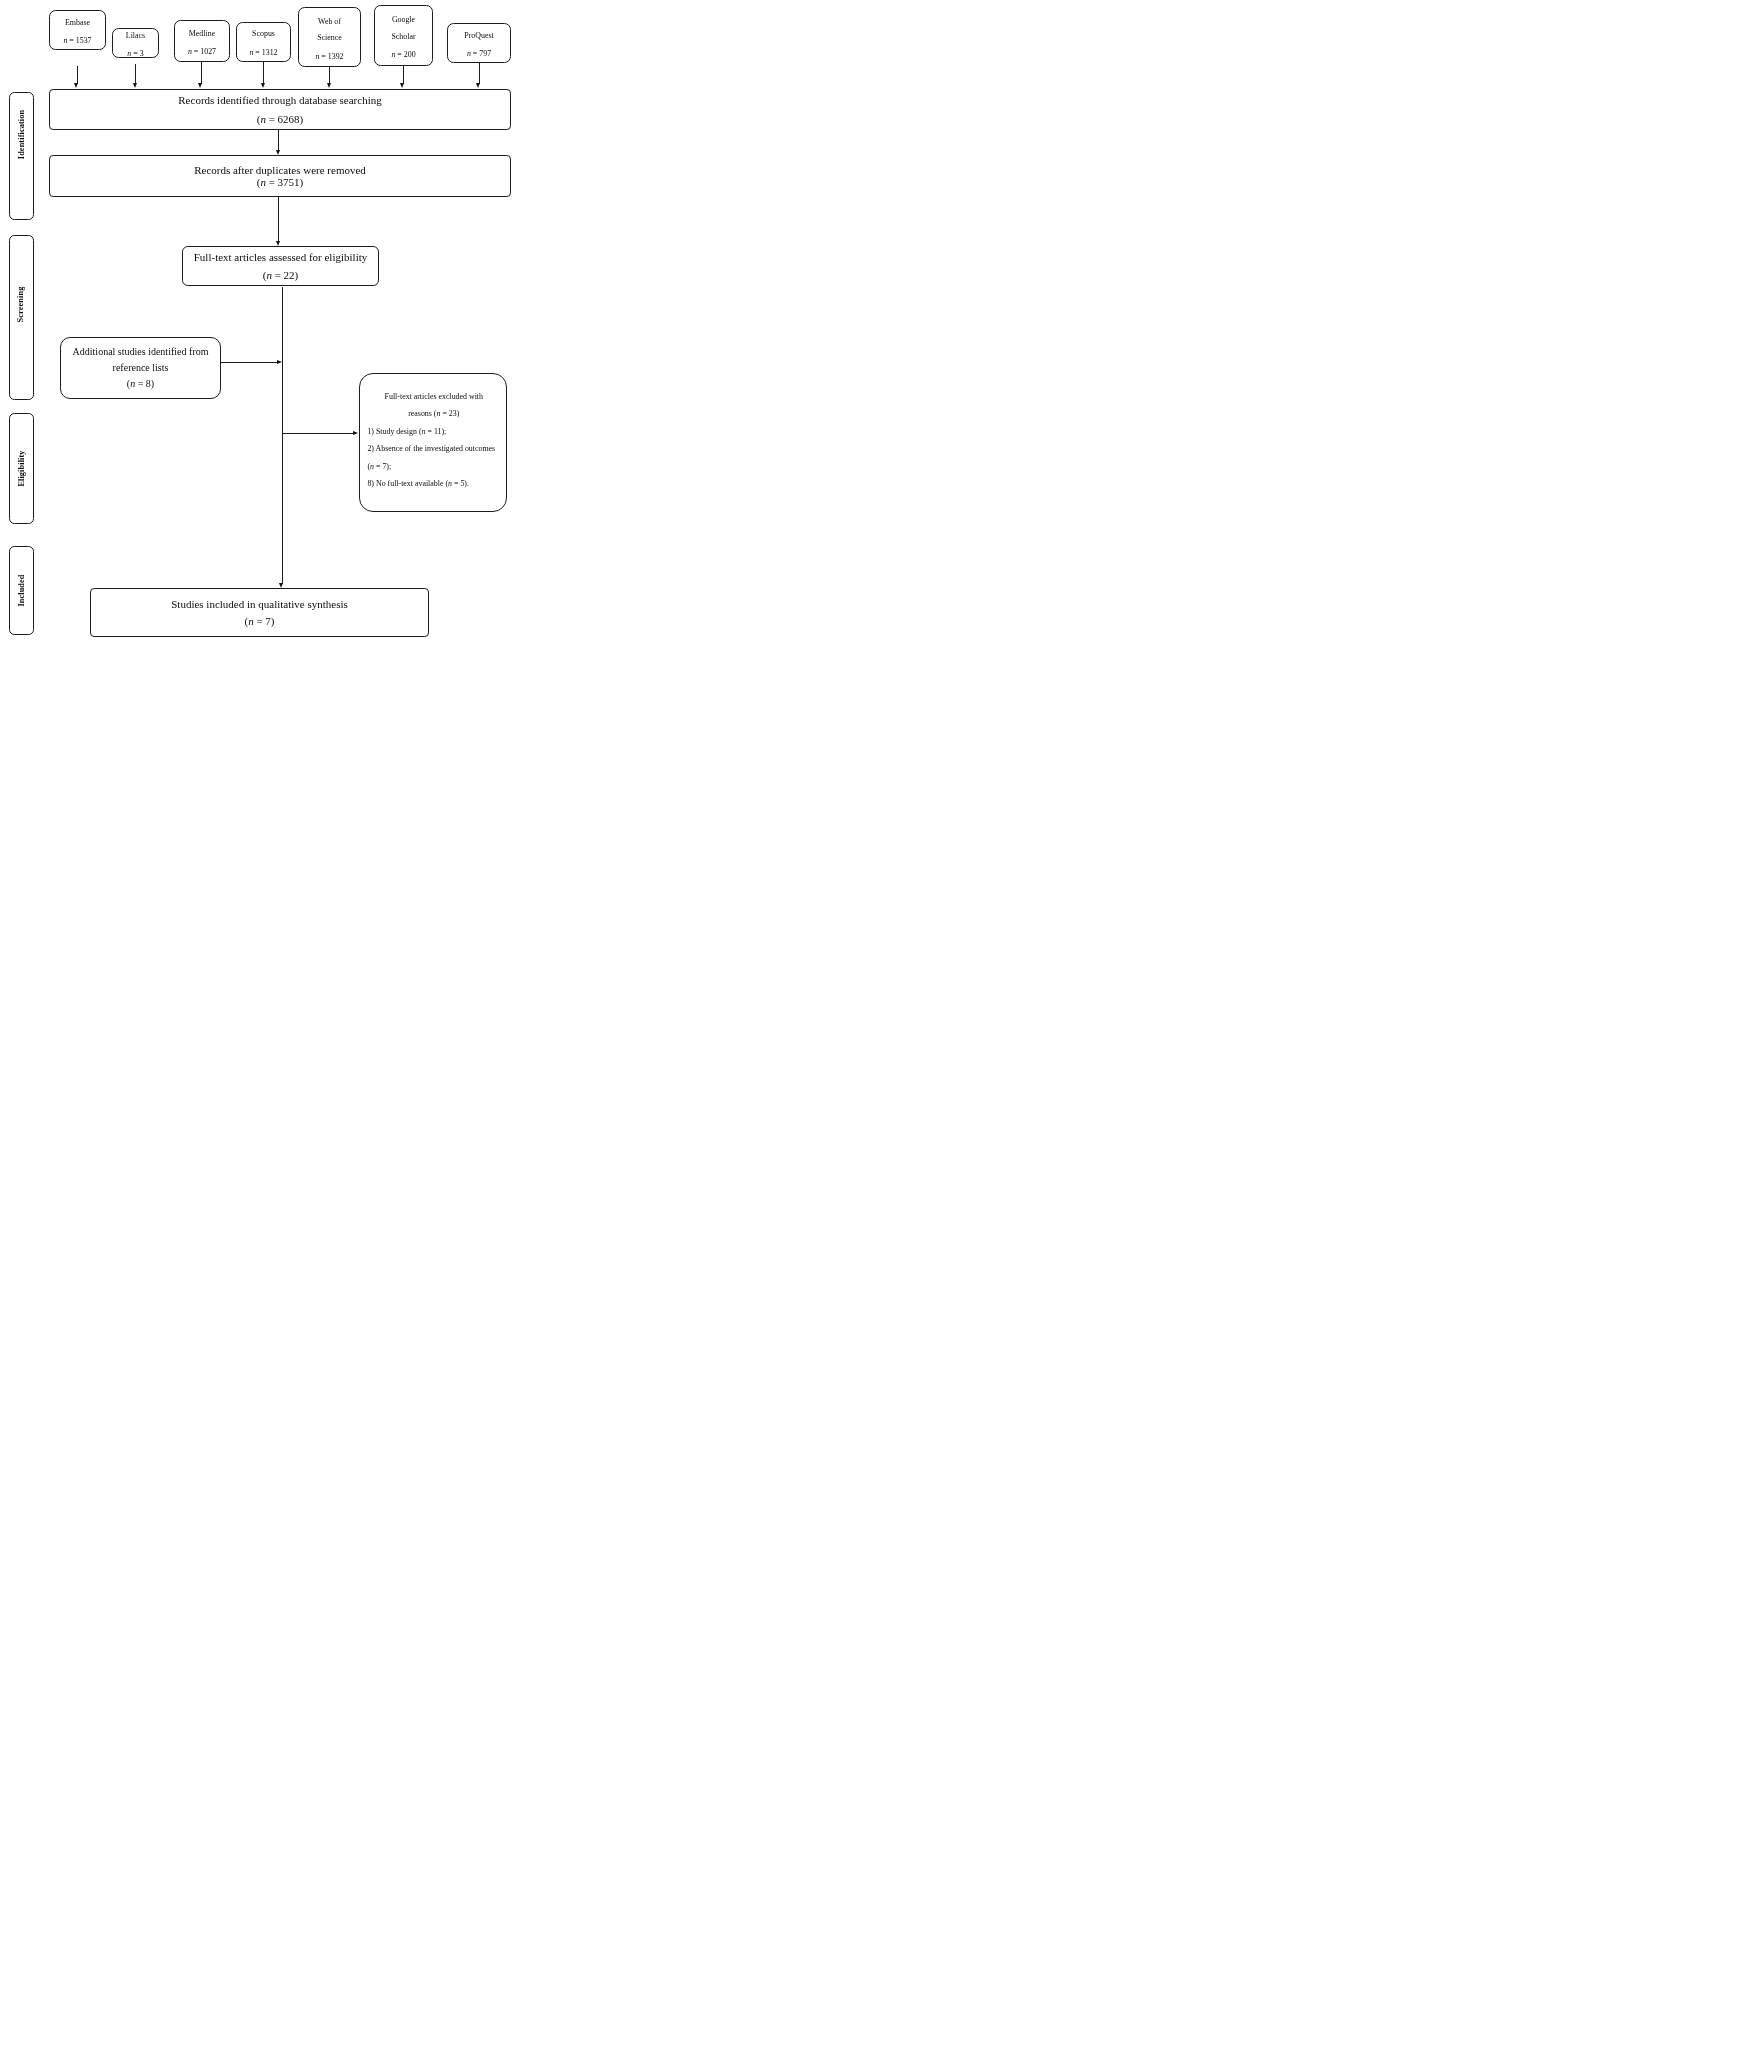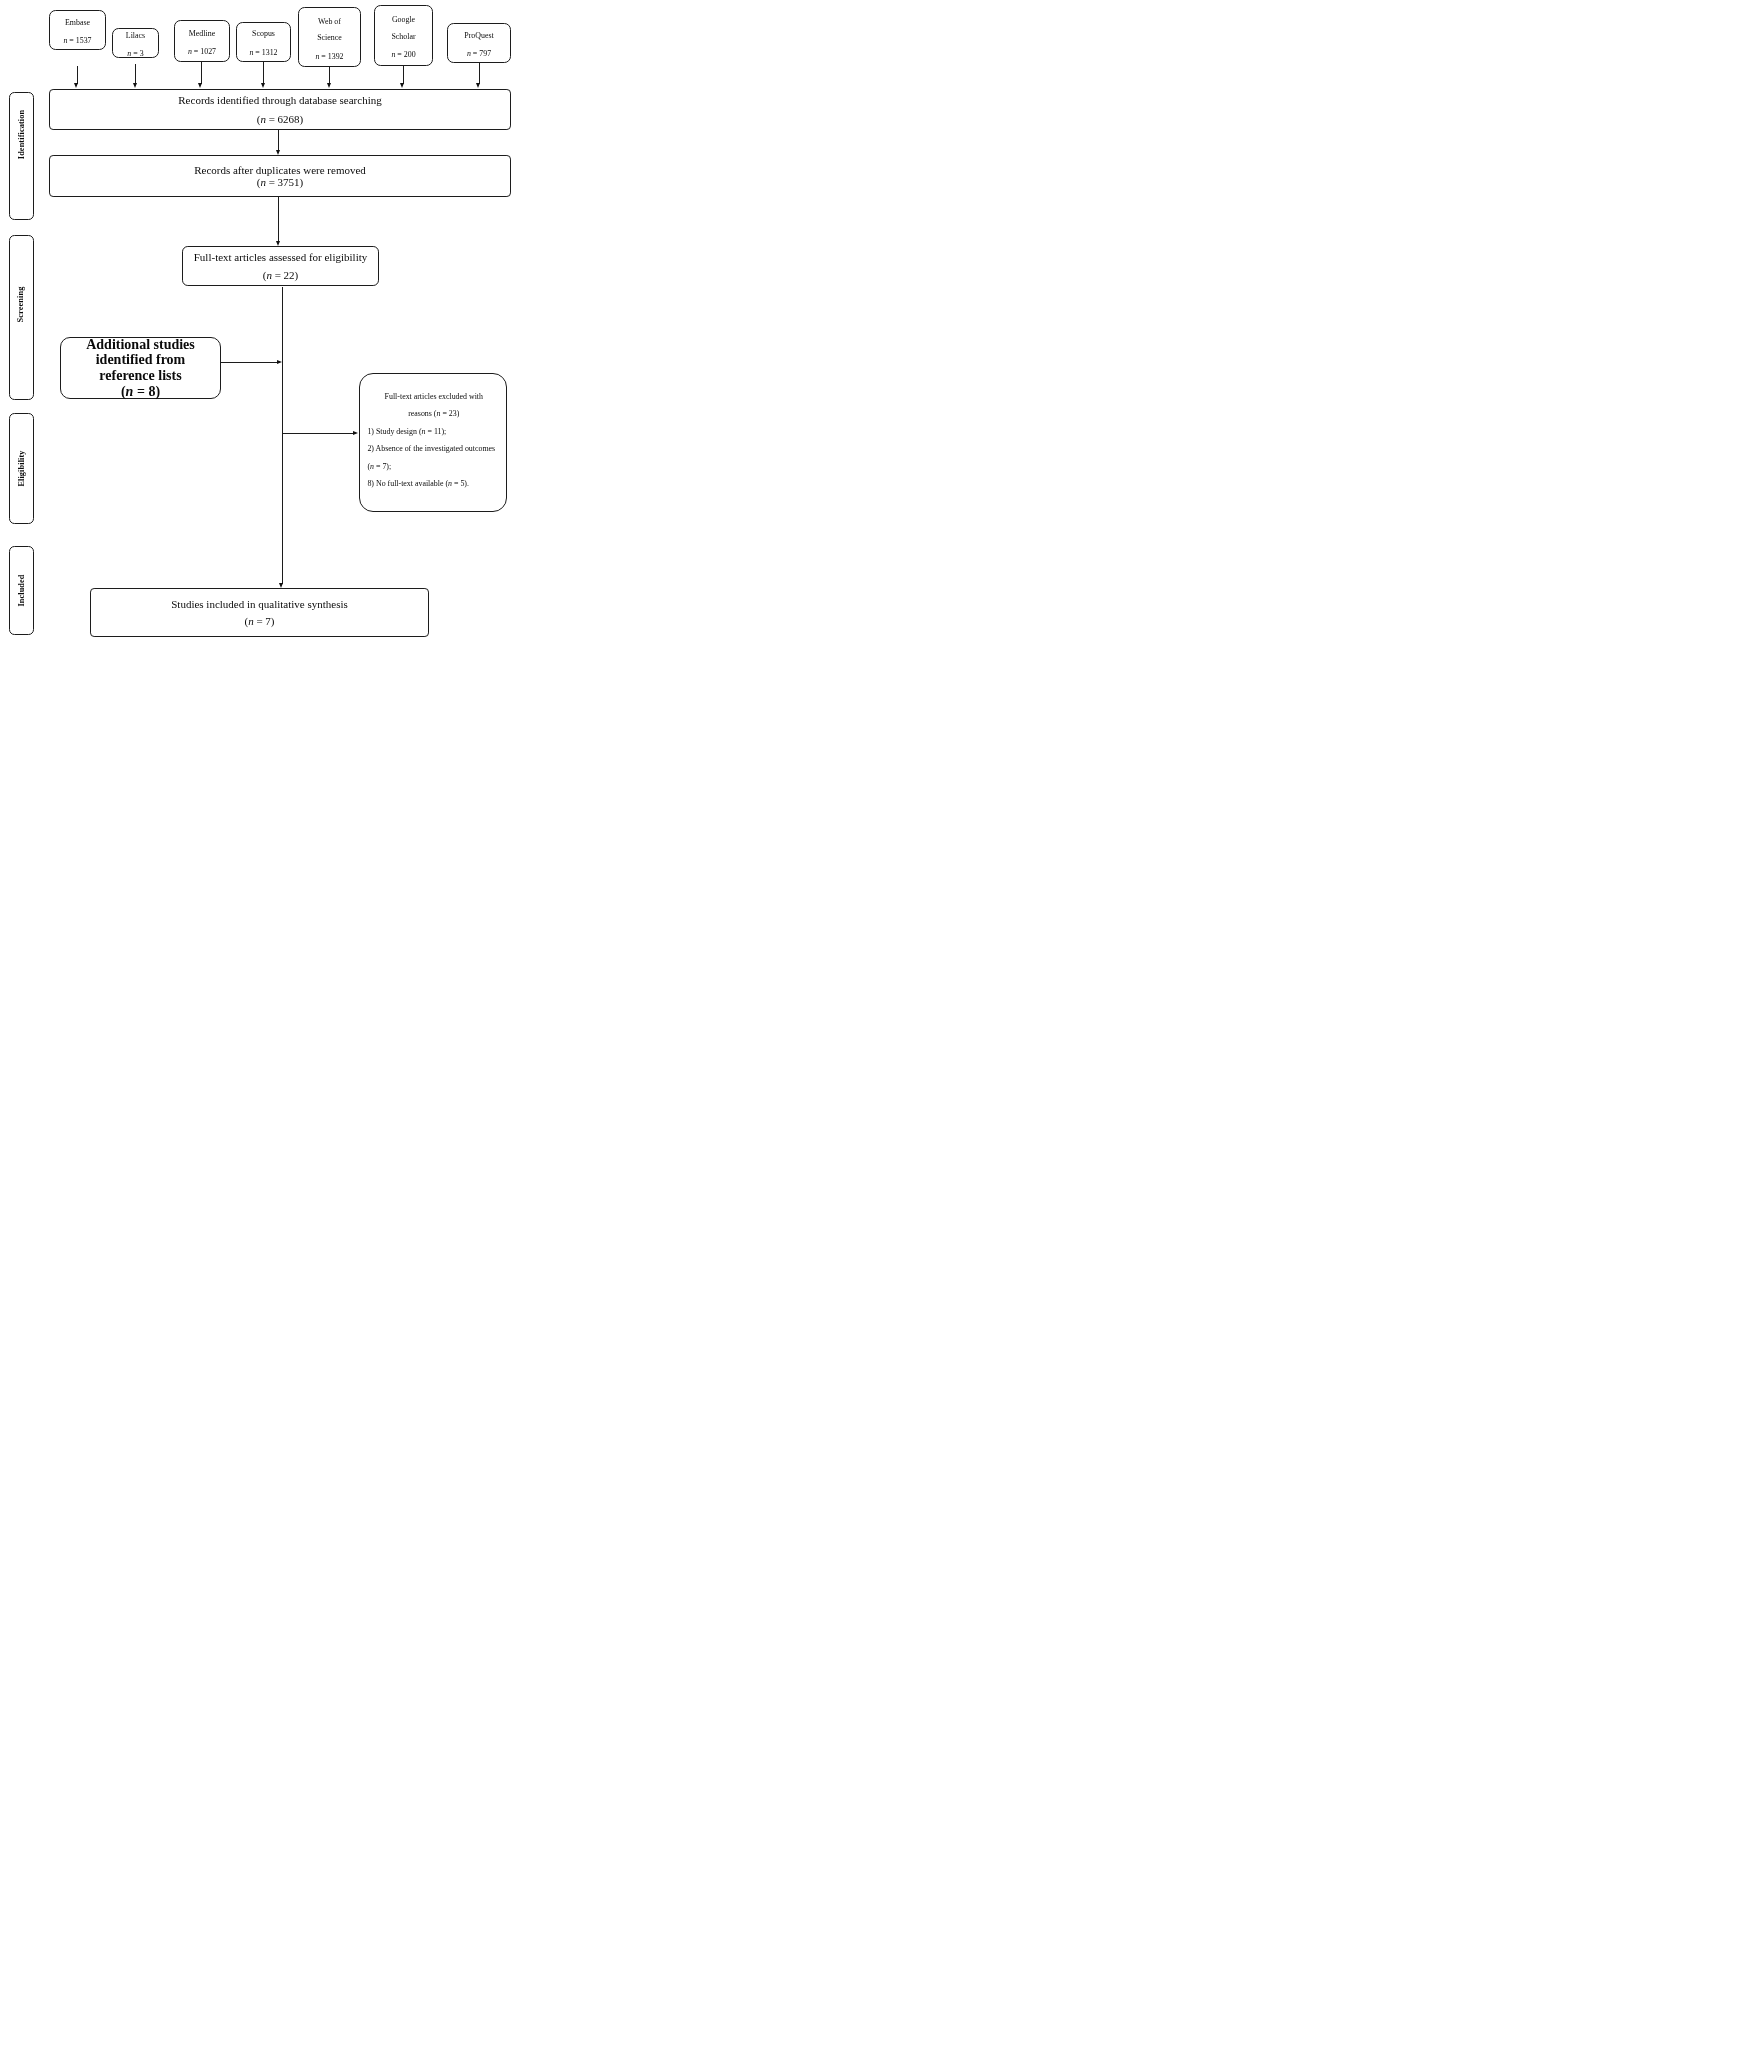--- a/index.html
+++ b/index.html
@@ -37,21 +37,21 @@
   .db-count{font-size:7.9px;line-height:9px;margin-top:5px;}
   
   .wide{border-radius:4.1px;}
   .line1{font-size:11px;line-height:10px;}
   .count{font-size:11px;line-height:10px;}
   .gap20{margin-top:8.3px;}
   .gap18{margin-top:7.4px;}
   .gap4{margin-top:1.7px;}
   
   .addbox{border-radius:10px;}
-  .addbox .aline{font-size:14px;line-height:15.7px;font-weight:bold;}
+  .addbox .aline{font-size:10px;line-height:15.7px;}
   
   .excbox{
     border-radius:14px;
     justify-content:flex-start;
     align-items:stretch;
     padding:14px 5.8px 4.1px 7.4px;
     text-align:left;
   }
   .exc-center{font-size:7.9px;line-height:17.4px;text-align:center;}
   .exc-item{font-size:7.9px;line-height:17.4px;text-align:left;}

